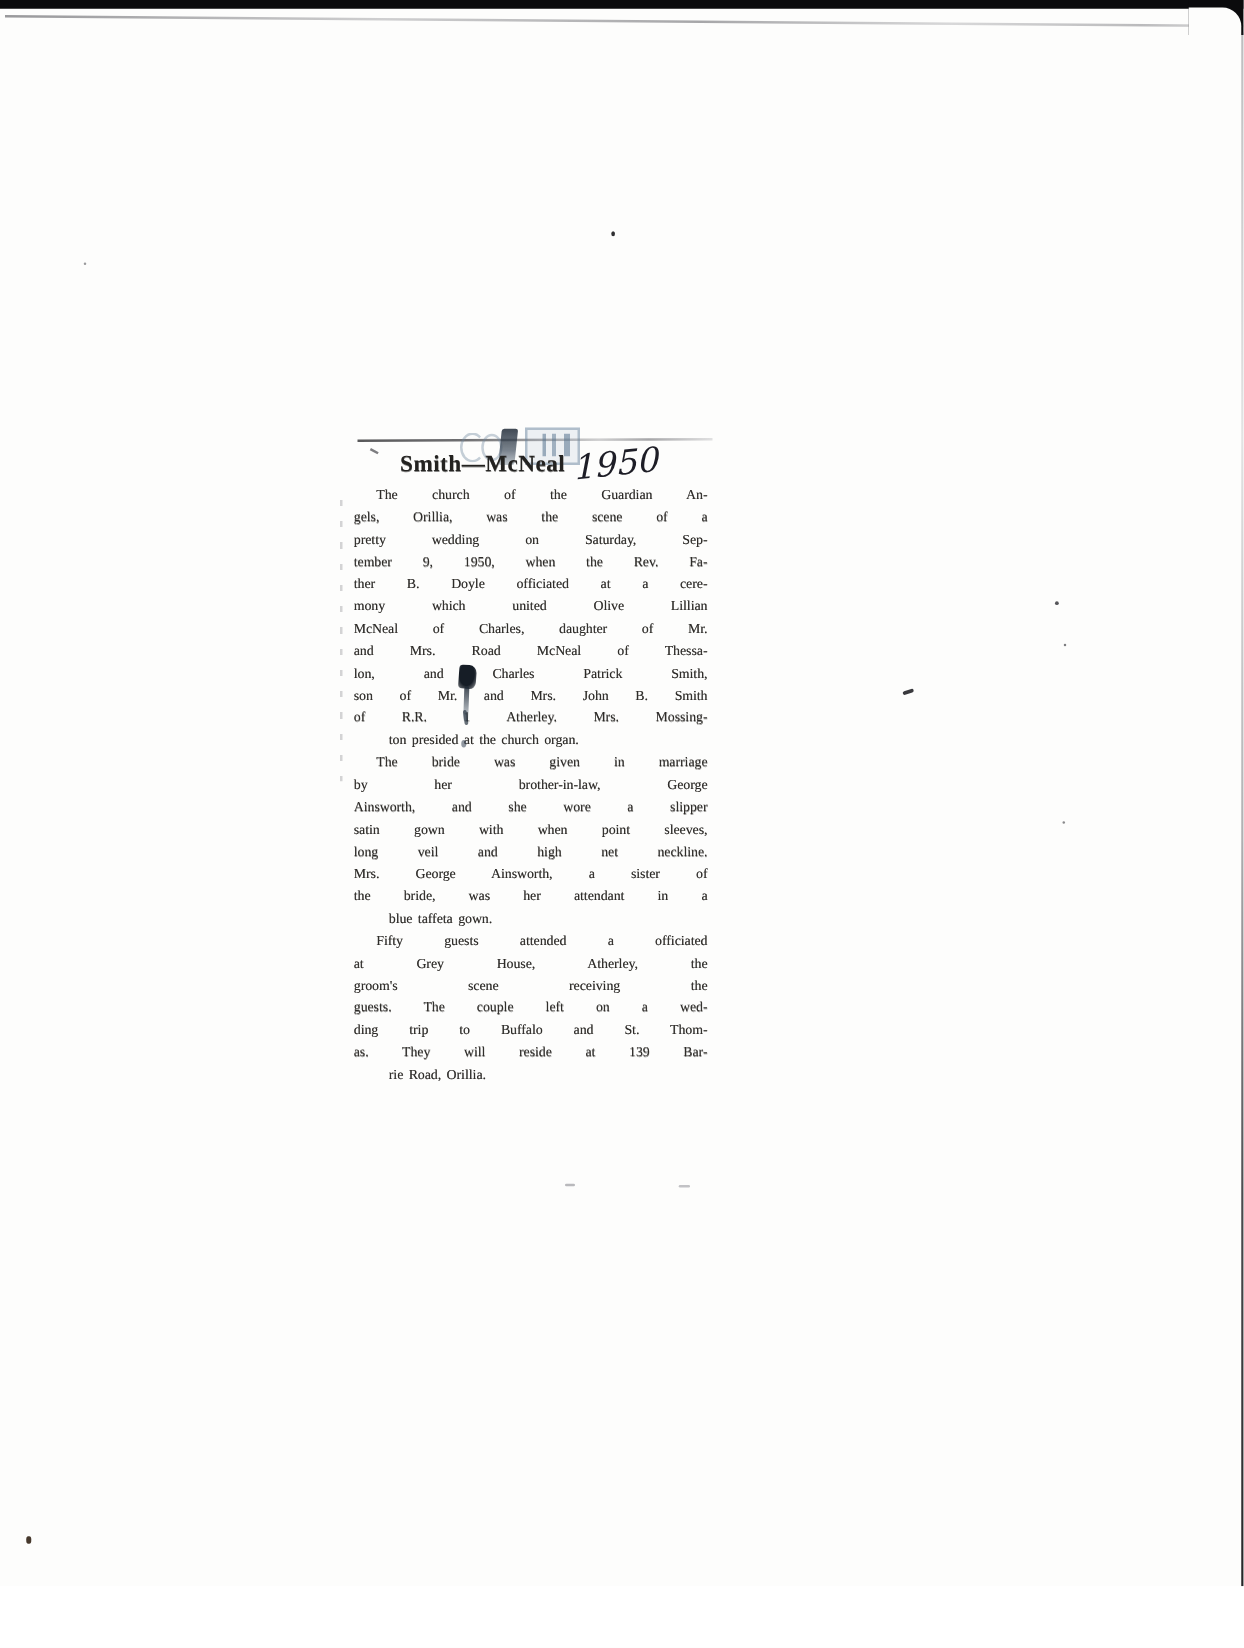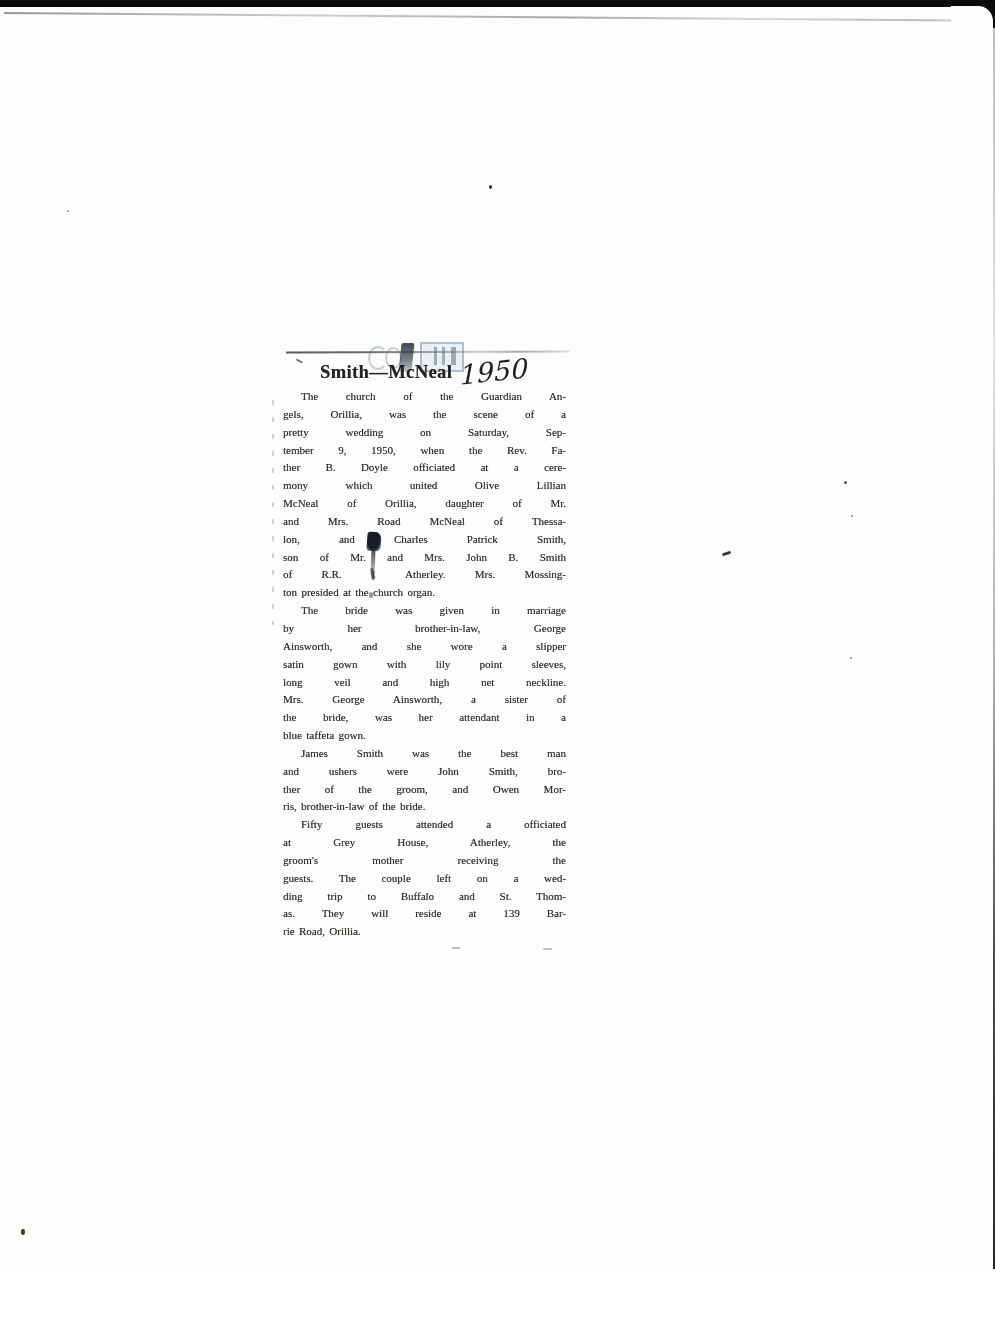--- a/index.html
+++ b/index.html
@@ -73,21 +73,21 @@
   }
 
   
   .article {
     position:absolute; left:283px; top:388px; width:283px;
     font-size:11px; line-height:17.85px; color:#2e2c29;
     word-spacing:1.6px; text-shadow:.2px .2px .35px rgba(46,44,41,.55);
   }
   .para { margin:0; }
   .line { height:17.85px; text-align:justify; text-align-last:justify; overflow:visible; white-space:nowrap; }
-  .line.last { text-align-last:left; white-space:normal; }
+  .line.last { text-align-last:left; white-space:normal;margin-left:28px; }
   .line.first { text-indent:18px; }
 
   
   .ink-blot-top { position:absolute; left:367px; top:532px; width:14px; height:19px;
     background:radial-gradient(ellipse at 45% 40%, #161d26 55%, rgba(22,29,38,.75) 75%, rgba(22,29,38,.2));
     border-radius:3px 6px 5px 3px; transform:rotate(4deg); }
   .ink-blot-streak { position:absolute; left:371px; top:549px; width:4px; height:28px;
     background:linear-gradient(180deg, rgba(30,40,52,.85), rgba(70,85,102,.45) 70%, rgba(90,105,122,.2));
     transform:rotate(2deg); border-radius:2px; }
   .ink-blot-tick { position:absolute; left:371px; top:568px; width:3px; height:12px;
@@ -144,47 +144,41 @@
   </div>
 
   <div class="article">
       <div class="para">
         <div class="line first">The church of the Guardian An-</div>
         <div class="line">gels, Orillia, was the scene of a</div>
         <div class="line">pretty wedding on Saturday, Sep-</div>
         <div class="line">tember 9, 1950, when the Rev. Fa-</div>
         <div class="line">ther B. Doyle officiated at a cere-</div>
         <div class="line">mony which united Olive Lillian</div>
-        <div class="line">McNeal of Orillia, daughter of Mr.</div>
+        <div class="line">McNeal of Charles, daughter of Mr.</div>
         <div class="line">and Mrs. Road McNeal of Thessa-</div>
         <div class="line">lon, and Charles Patrick Smith,</div>
         <div class="line">son of Mr. and Mrs. John B. Smith</div>
         <div class="line">of R.R. 1 Atherley. Mrs. Mossing-</div>
         <div class="line last">ton presided at the church organ.</div>
       </div>
       <div class="para">
         <div class="line first">The bride was given in marriage</div>
         <div class="line">by her brother-in-law, George</div>
         <div class="line">Ainsworth, and she wore a slipper</div>
-        <div class="line">satin gown with lily point sleeves,</div>
+        <div class="line">satin gown with when point sleeves,</div>
         <div class="line">long veil and high net neckline.</div>
         <div class="line">Mrs. George Ainsworth, a sister of</div>
         <div class="line">the bride, was her attendant in a</div>
         <div class="line last">blue taffeta gown.</div>
       </div>
       <div class="para">
-        <div class="line first">James Smith was the best man</div>
-        <div class="line">and ushers were John Smith, bro-</div>
-        <div class="line">ther of the groom, and Owen Mor-</div>
-        <div class="line last">ris, brother-in-law of the bride.</div>
-      </div>
-      <div class="para">
         <div class="line first">Fifty guests attended a officiated</div>
         <div class="line">at Grey House, Atherley, the</div>
-        <div class="line">groom's mother receiving the</div>
+        <div class="line">groom's scene receiving the</div>
         <div class="line">guests. The couple left on a wed-</div>
         <div class="line">ding trip to Buffalo and St. Thom-</div>
         <div class="line">as. They will reside at 139 Bar-</div>
         <div class="line last">rie Road, Orillia.</div>
       </div>
     </div>
 
   <div class="ink-blot-top"></div>
   <div class="ink-blot-streak"></div>
   <div class="ink-blot-tick"></div>

